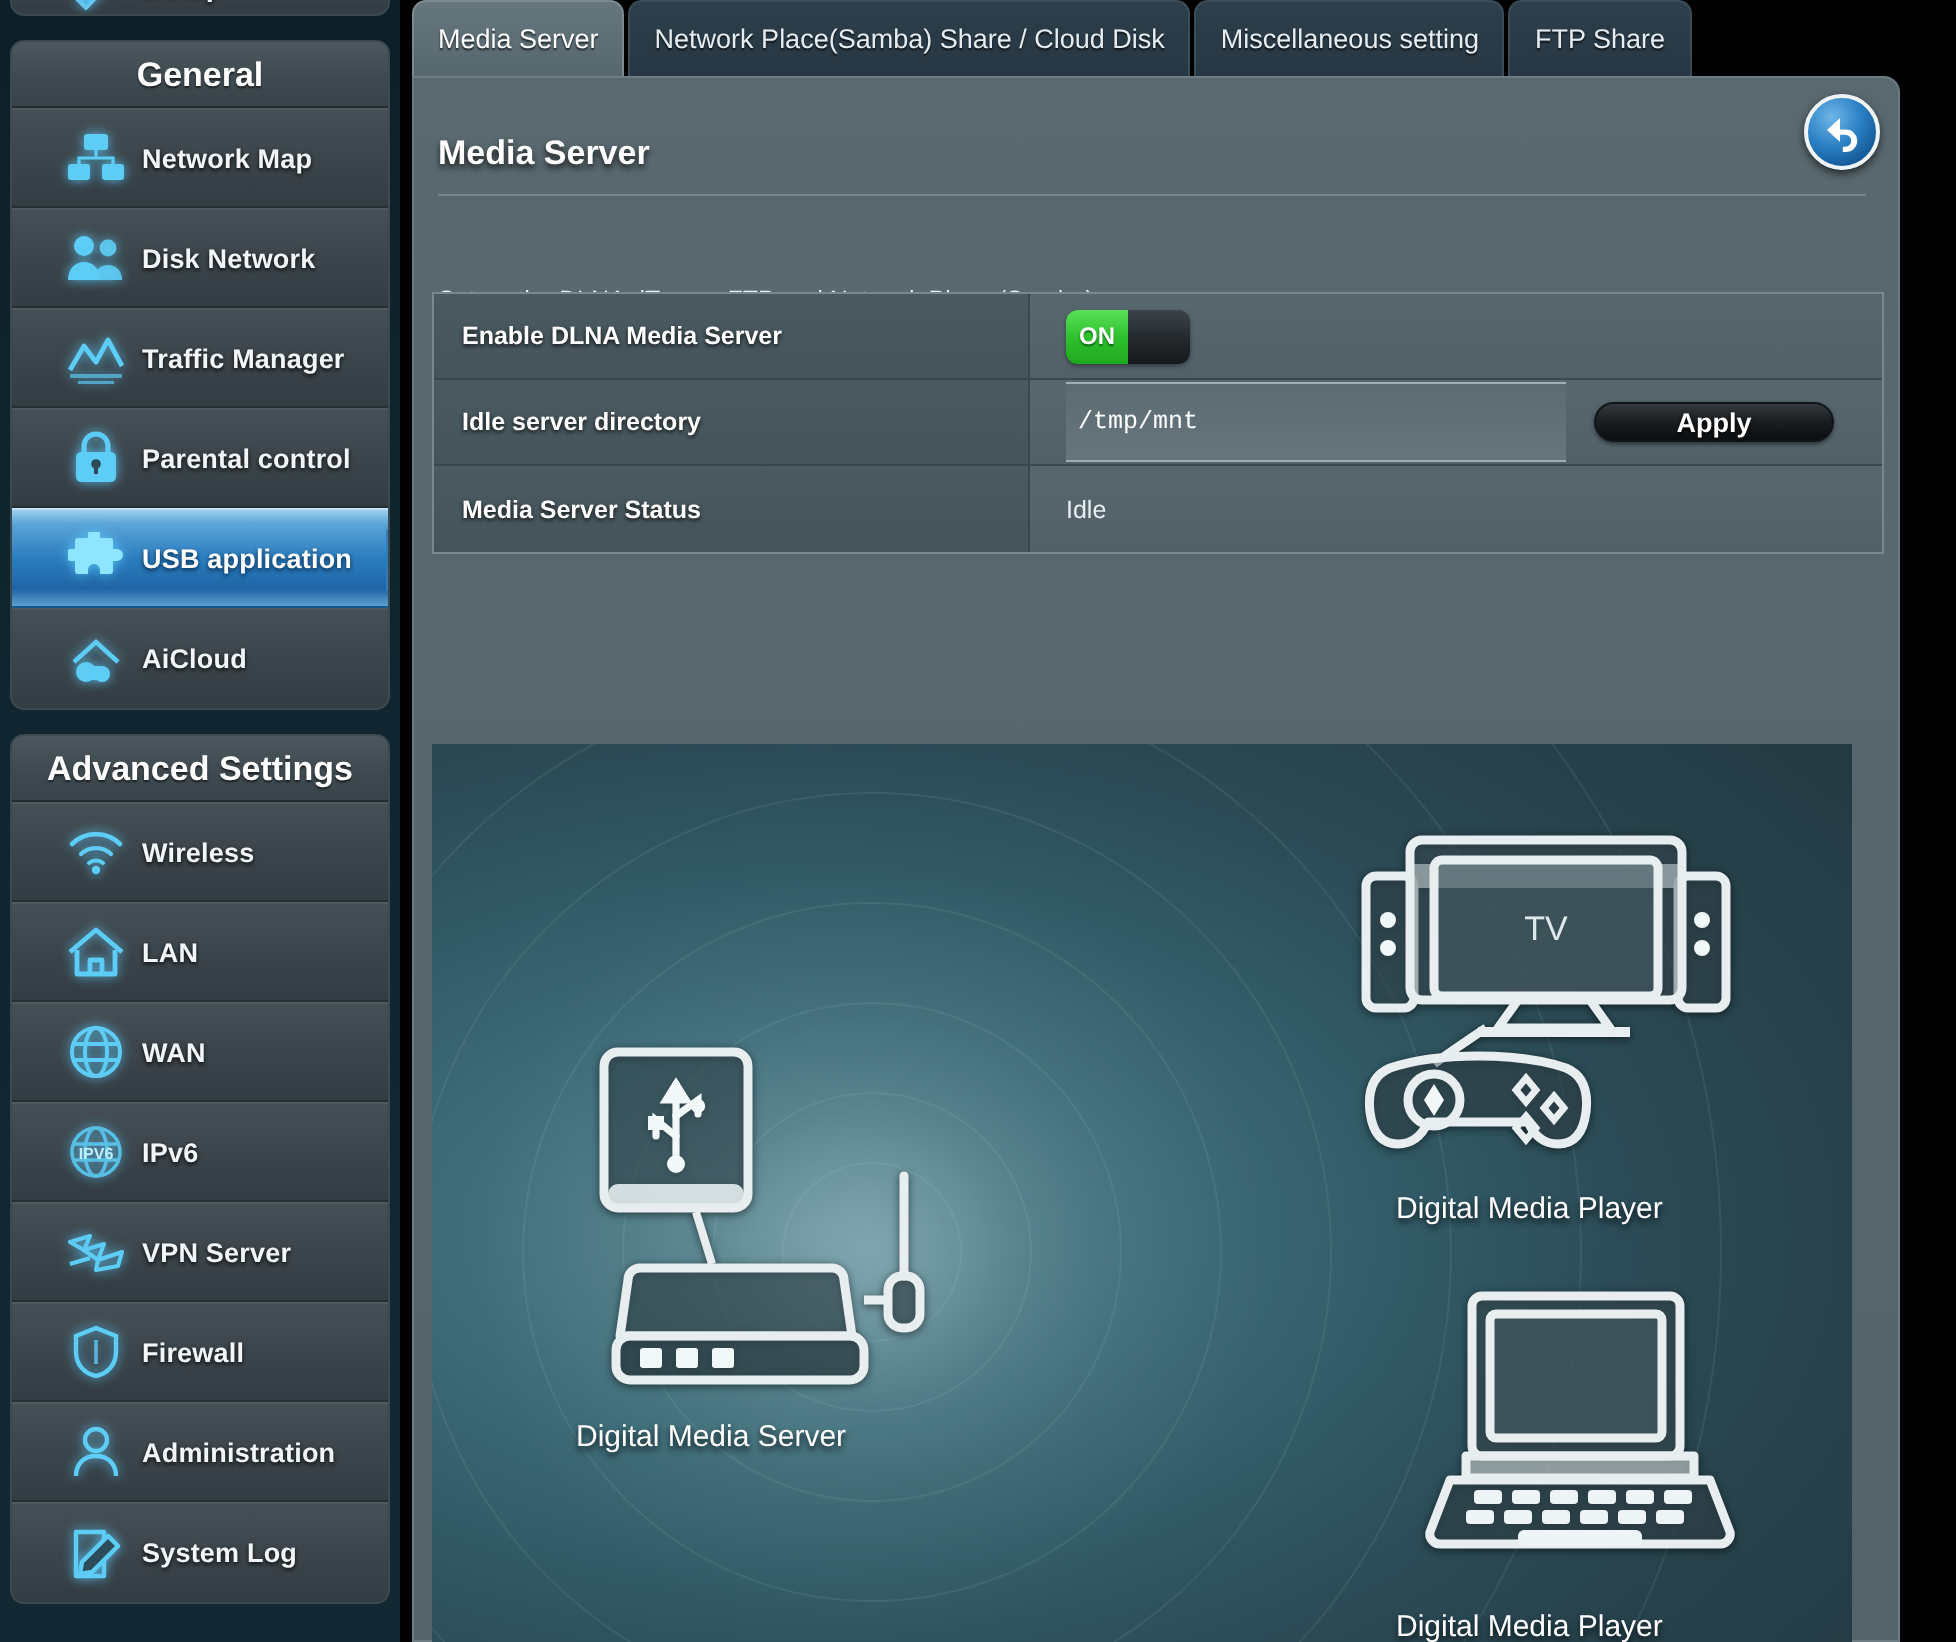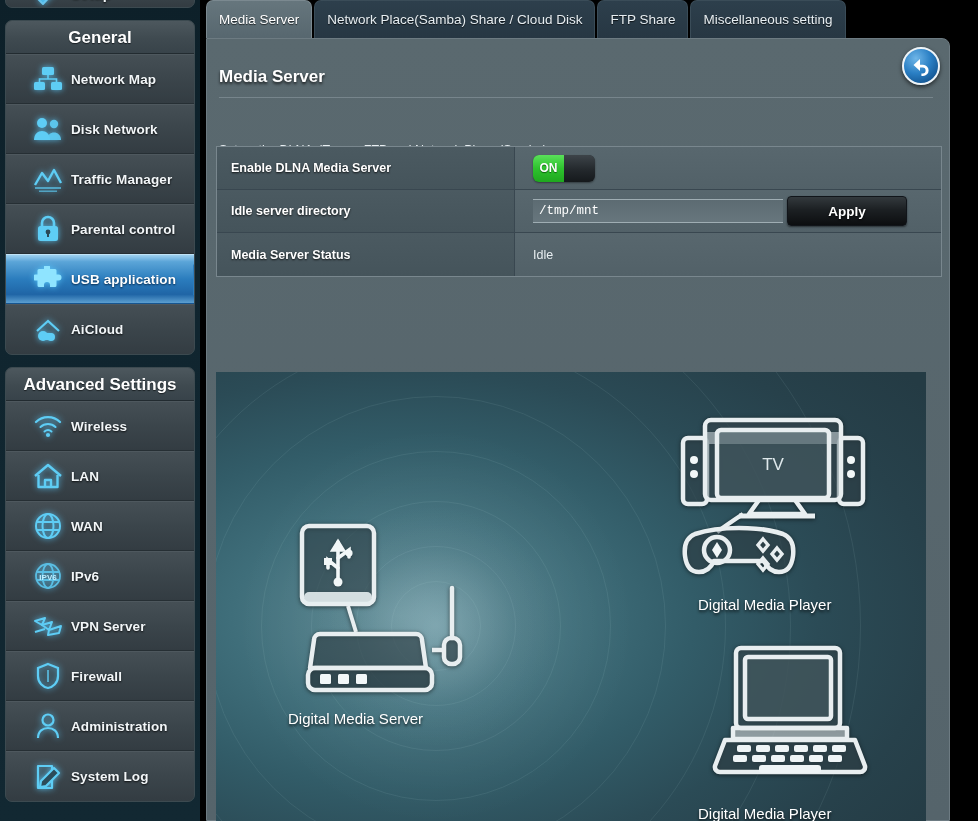--- a/index.html
+++ b/index.html
@@ -149,29 +149,29 @@
     background: linear-gradient(180deg,#3d4449 0%, #23282c 55%, #15191c 100%);
     border-radius: 6px 0 0 6px;
   }
   .toggle.off .off-half {
     background: linear-gradient(180deg,#6d797f 0%, #5d686e 100%);
     color: #d6dde1; text-shadow: 0 1px 1px rgba(0,0,0,.5);
   }
 
   
   #dir-input {
-    width: 250px; height: 24px; padding: 0 6px;
+    width: 250px; height: 40px; padding: 0 6px;
     background: linear-gradient(180deg,#5c6b72 0%, #67767d 100%);
     border-top: 1px solid #9fadb3; border-bottom: 1px solid #9fadb3;
     border-left: none; border-right: none;
     color: #ffffff; font-family: "Liberation Mono", monospace; font-size: 12.5px;
     outline: none;
   }
   #apply-btn {
-    margin-left: 4px; width: 120px; height: 30px; border-radius: 4px; cursor: pointer;
+    margin-left: 14px; width: 120px; height: 20px; border-radius: 14px; cursor: pointer;
     background: linear-gradient(180deg,#33393d 0%, #1c2023 45%, #0c0e10 100%);
     border: 1px solid #11151a;
     color: #ffffff; font-size: 13.5px; font-weight: bold;
     text-shadow: 0 1px 2px rgba(0,0,0,.9);
     box-shadow: 0 1px 2px rgba(0,0,0,.5);
   }
 
   
   #illus {
     position: absolute; left: 9px; top: 333px; width: 710px; height: 488px;
@@ -408,22 +408,22 @@
         <span class="lbl">System Log</span>
       </div>
     </div>
   </div>
 
   <div id="main">
 
     <div id="tabbar">
       <div class="tab active">Media Server</div>
       <div class="tab">Network Place(Samba) Share / Cloud Disk</div>
+      <div class="tab">Miscellaneous setting</div>
       <div class="tab">FTP Share</div>
-      <div class="tab">Miscellaneous setting</div>
     </div>
 
     <div id="card">
 
       <div id="card-title">Media Server</div>
       <div id="title-rule"></div>
       <div id="card-desc">Set up the DLNA, iTunes, FTP and Network Place (Samba) server.</div>
 
       <div id="back-btn">
         <svg width="22" height="22" viewBox="0 0 22 22">

